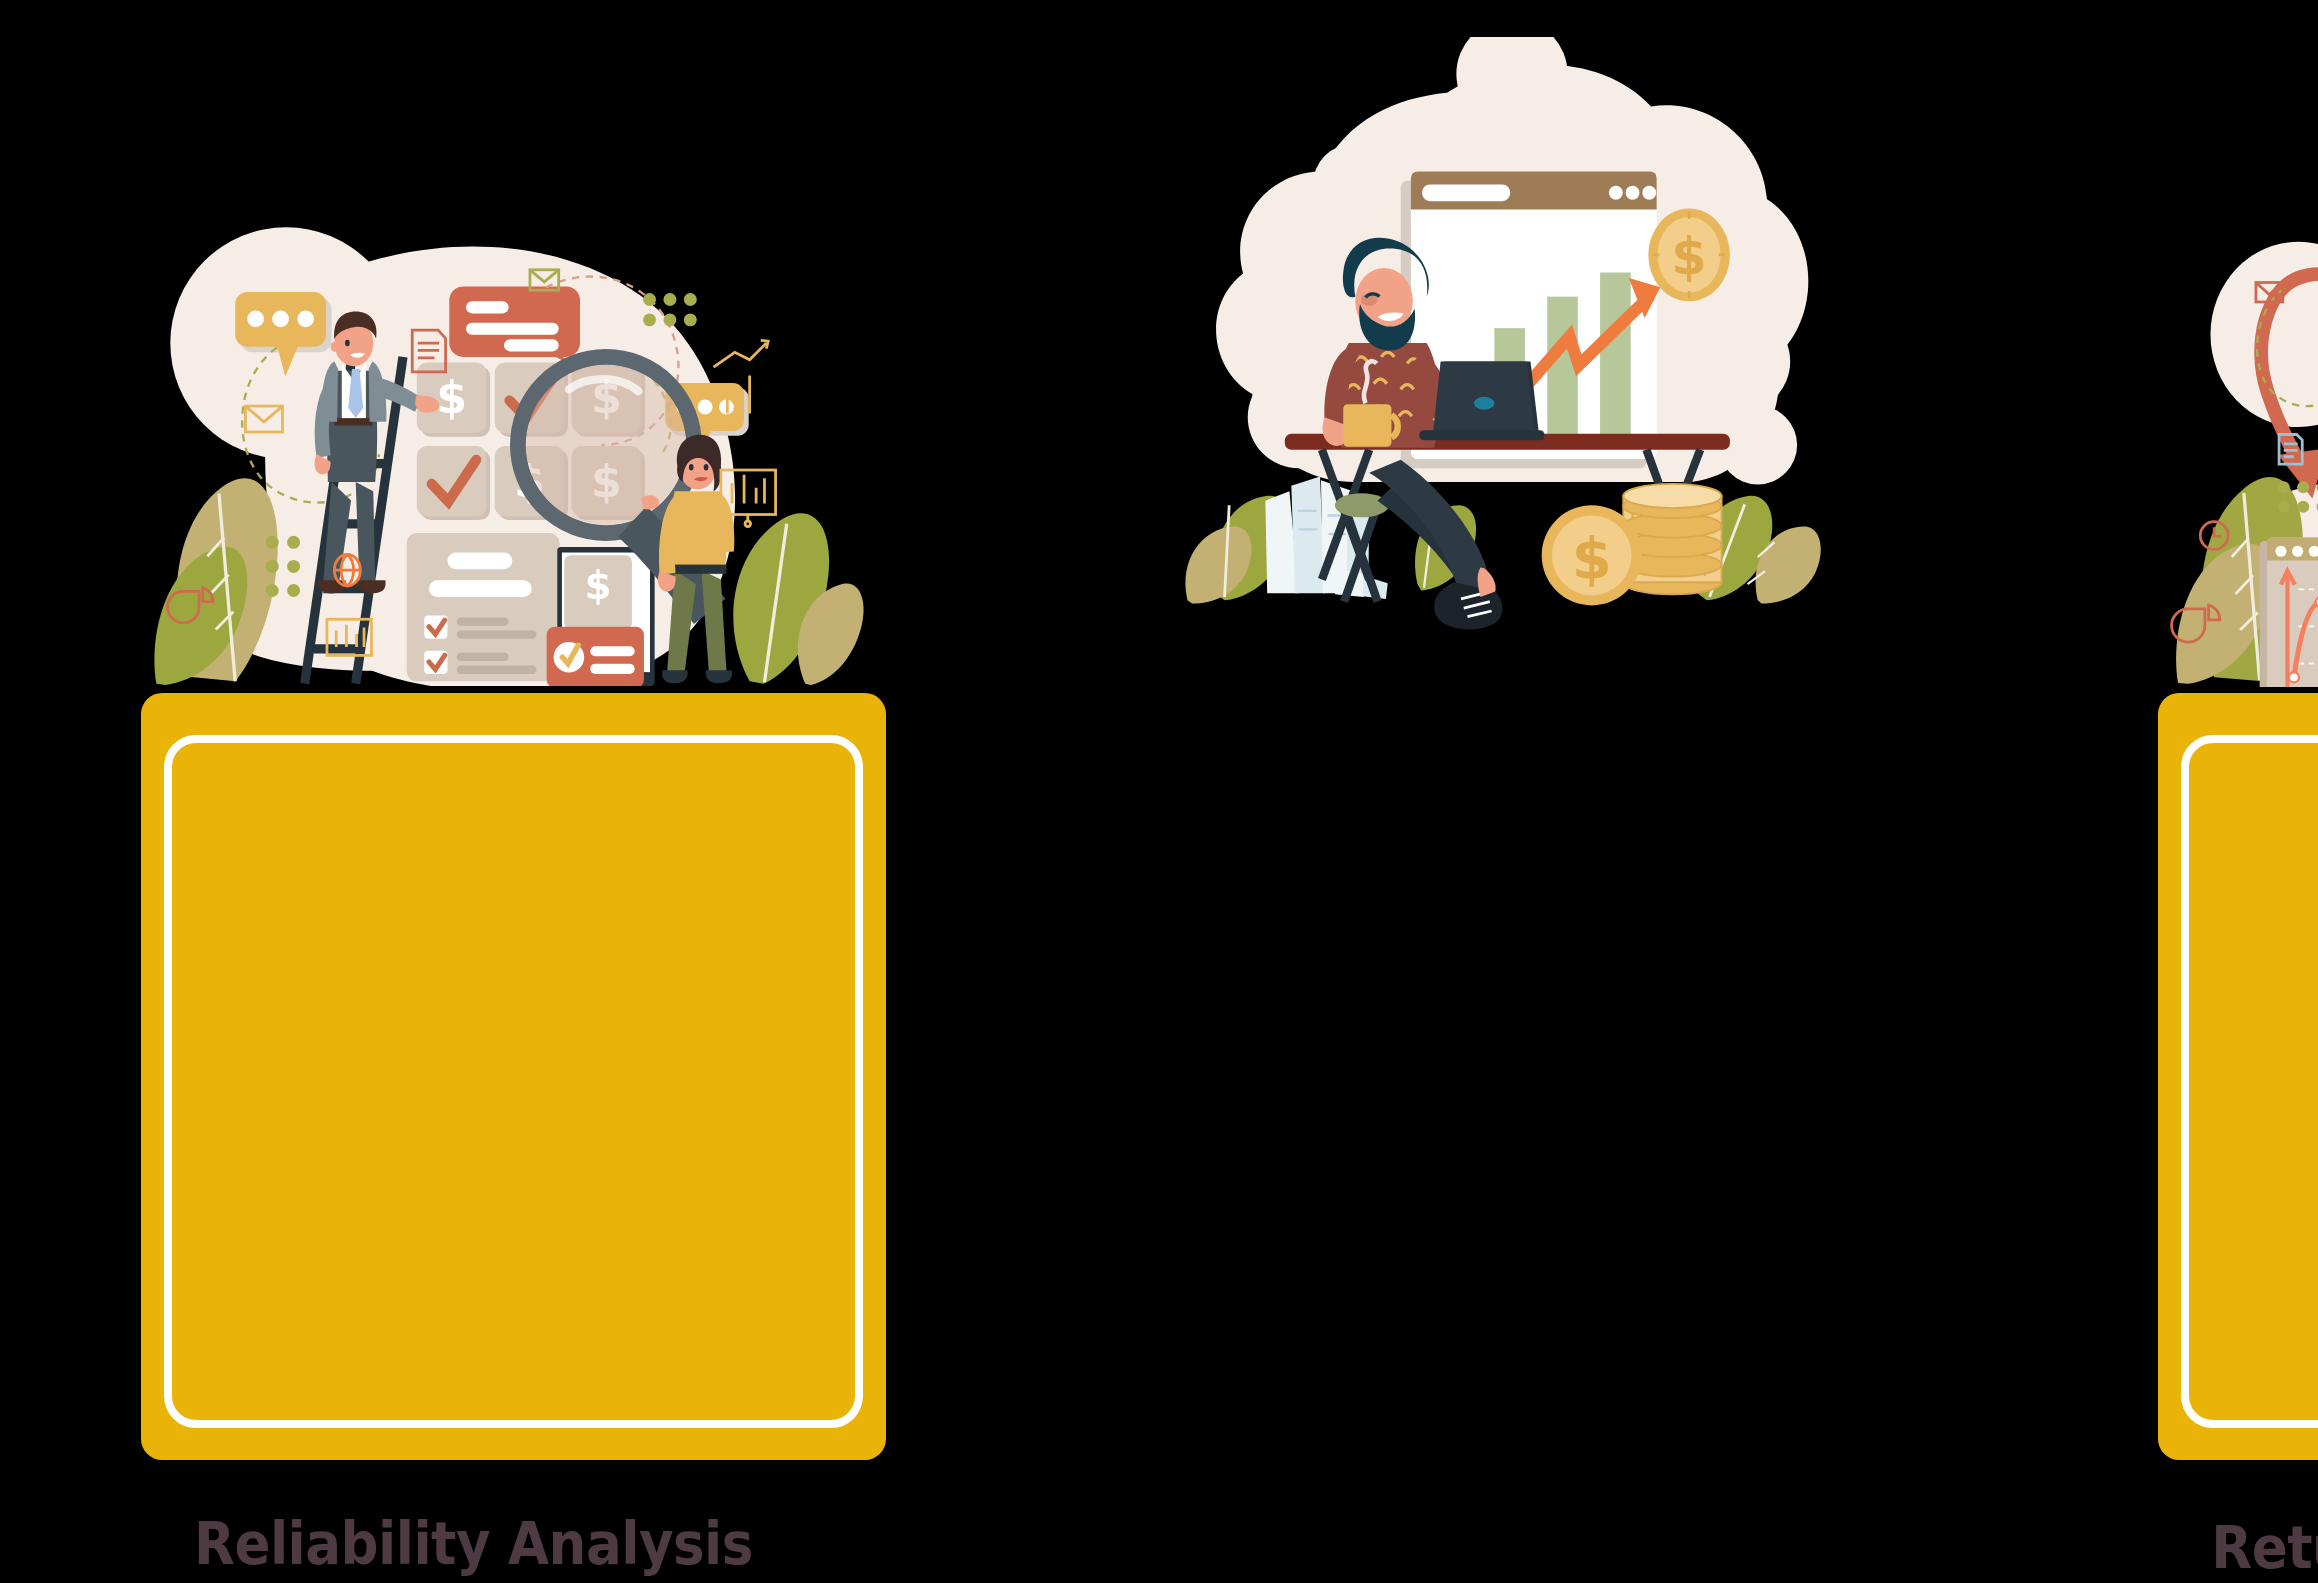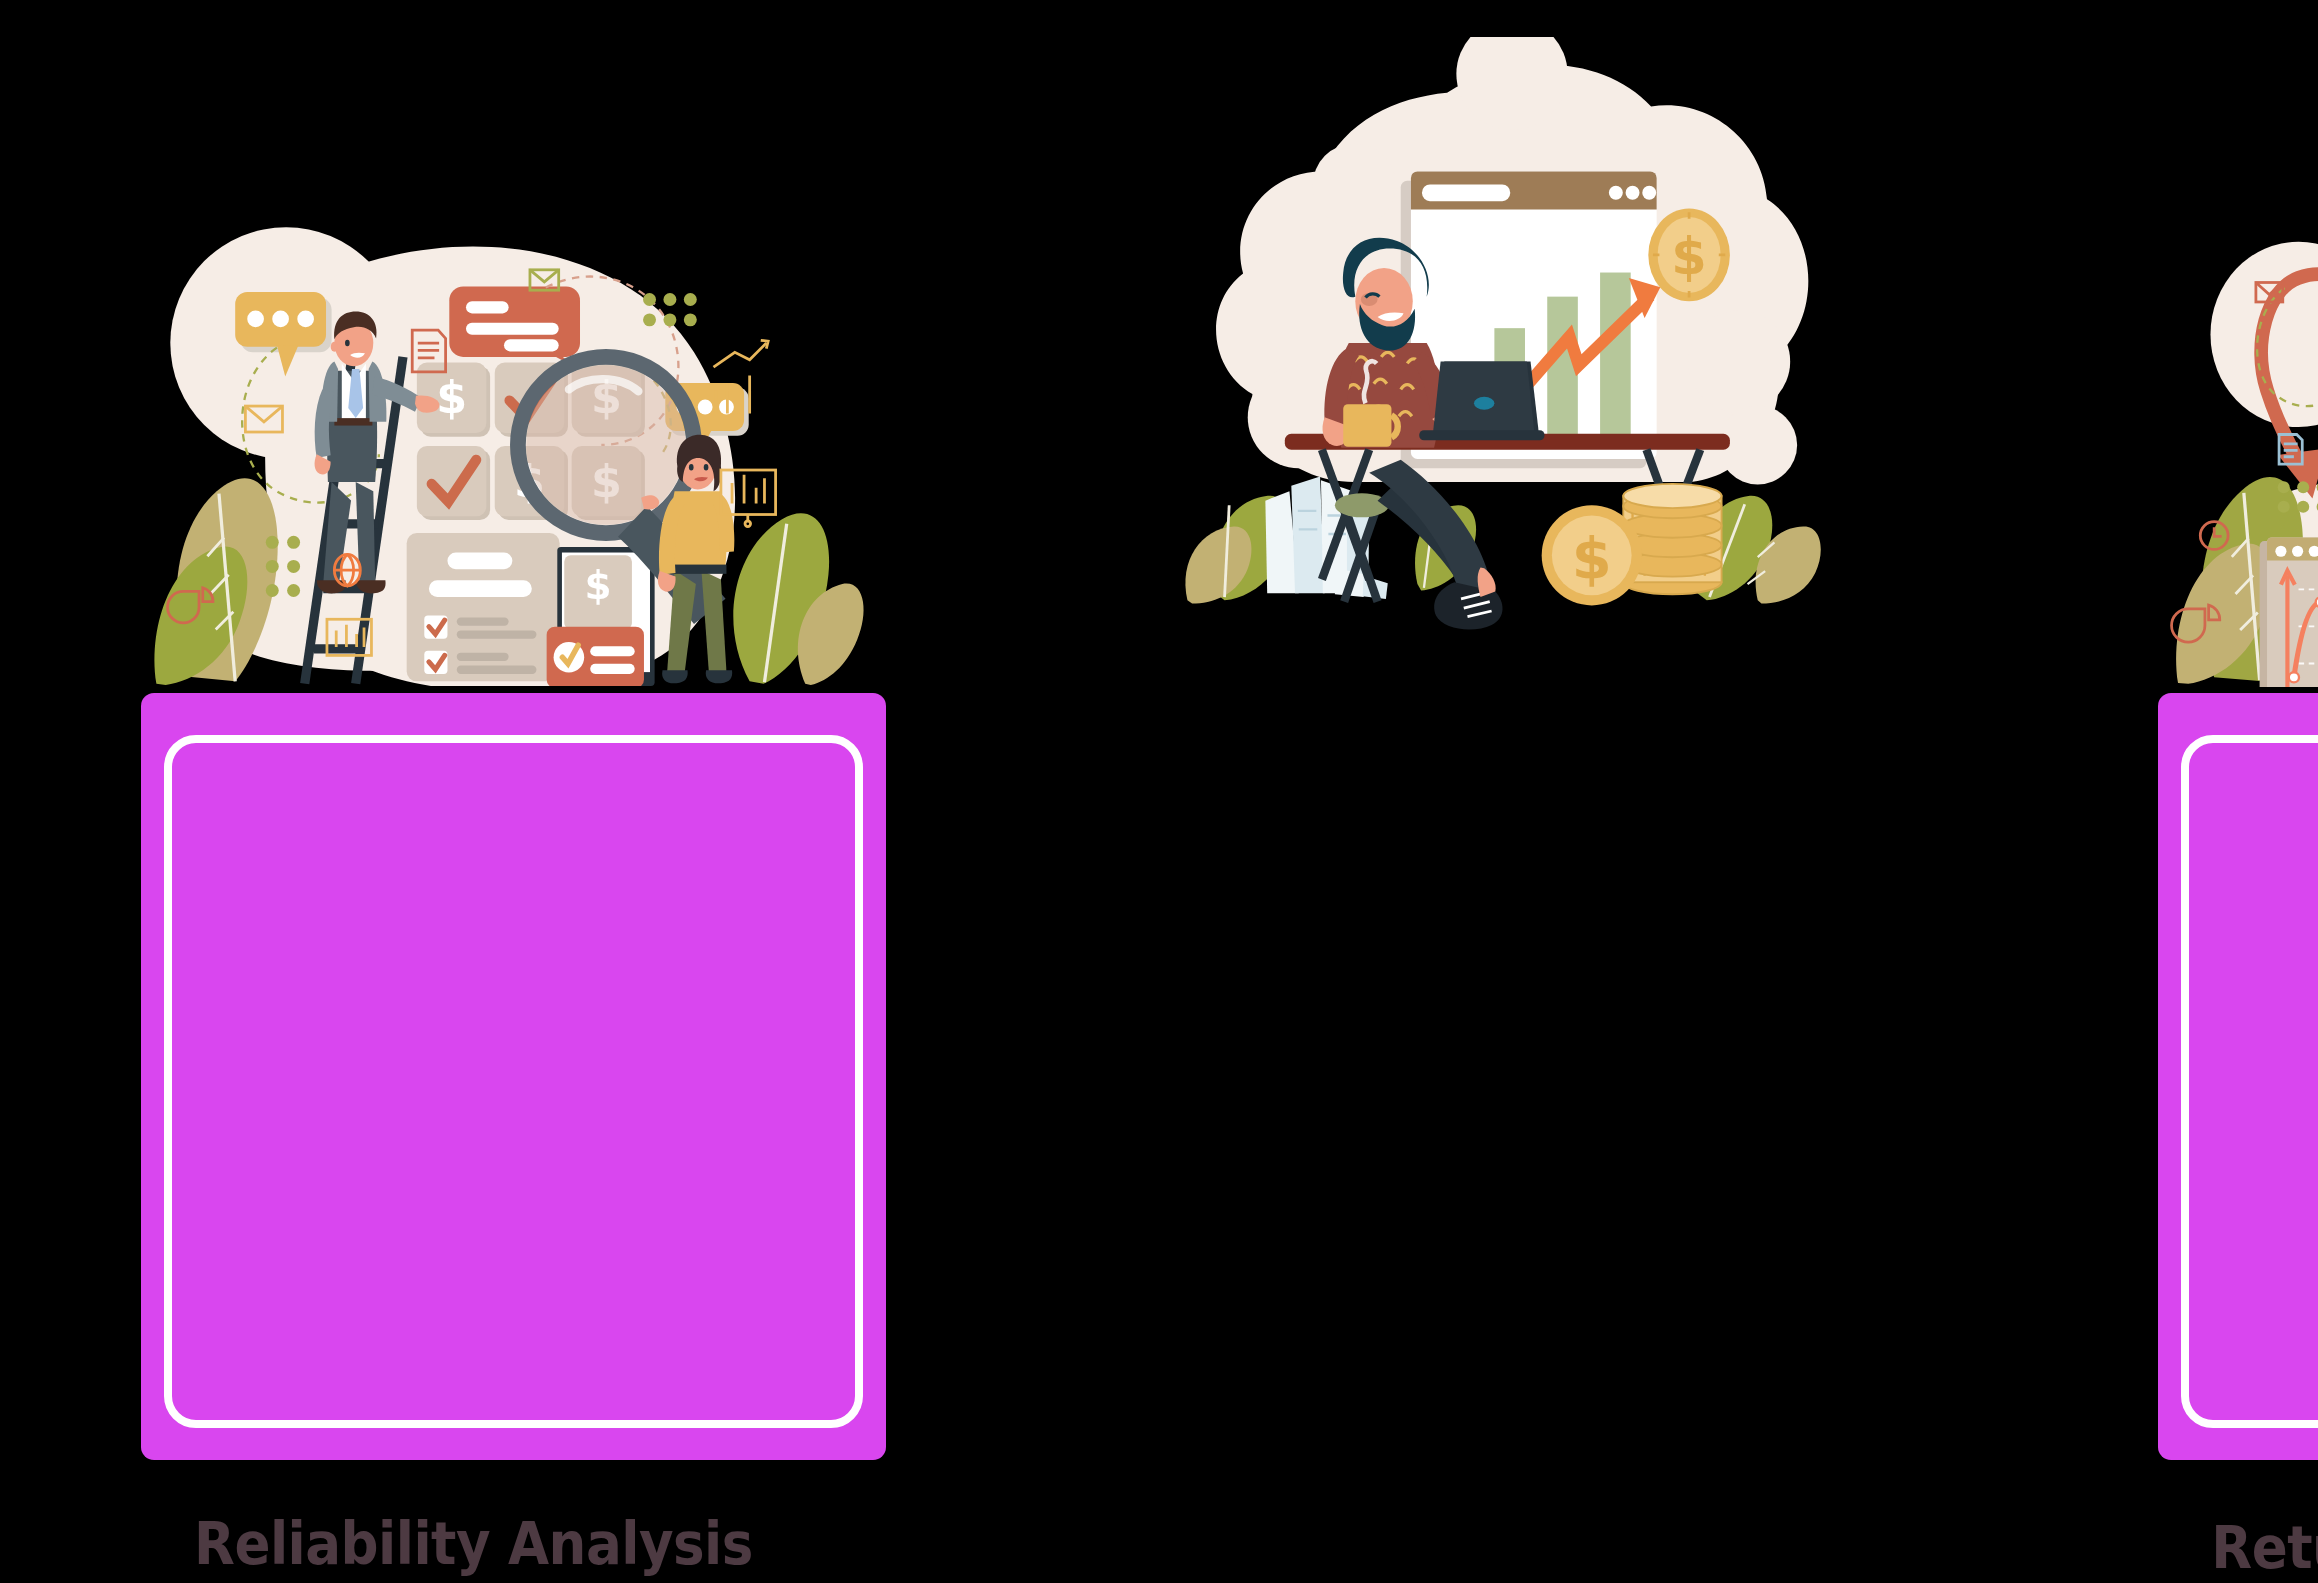--- a/index.html
+++ b/index.html
@@ -18,22 +18,22 @@
   .column{position:relative;}
 
   
   .illo-wrap{position:absolute;left:0;width:100%;height:668px;top:28px;}
   .illo{position:absolute;left:50%;transform:translateX(-50%);}
   .illo svg{display:block;}
 
   
   .card{
     position:absolute;top:693px;
-    background:#d946ef;
-    border-radius:13px;
+    background:#eab308;
+    border-radius:21px;
   }
   .card.c1{left:141px;width:745px;height:767px;}
   .card.c2{left:1150px;width:745px;height:767px;}
   .card-inner{
     position:absolute;
     left:23px;right:23px;top:42px;bottom:32px;
     border:8.8px solid #FFFFFF;
     border-radius:32px;
   }
   .card-title{

